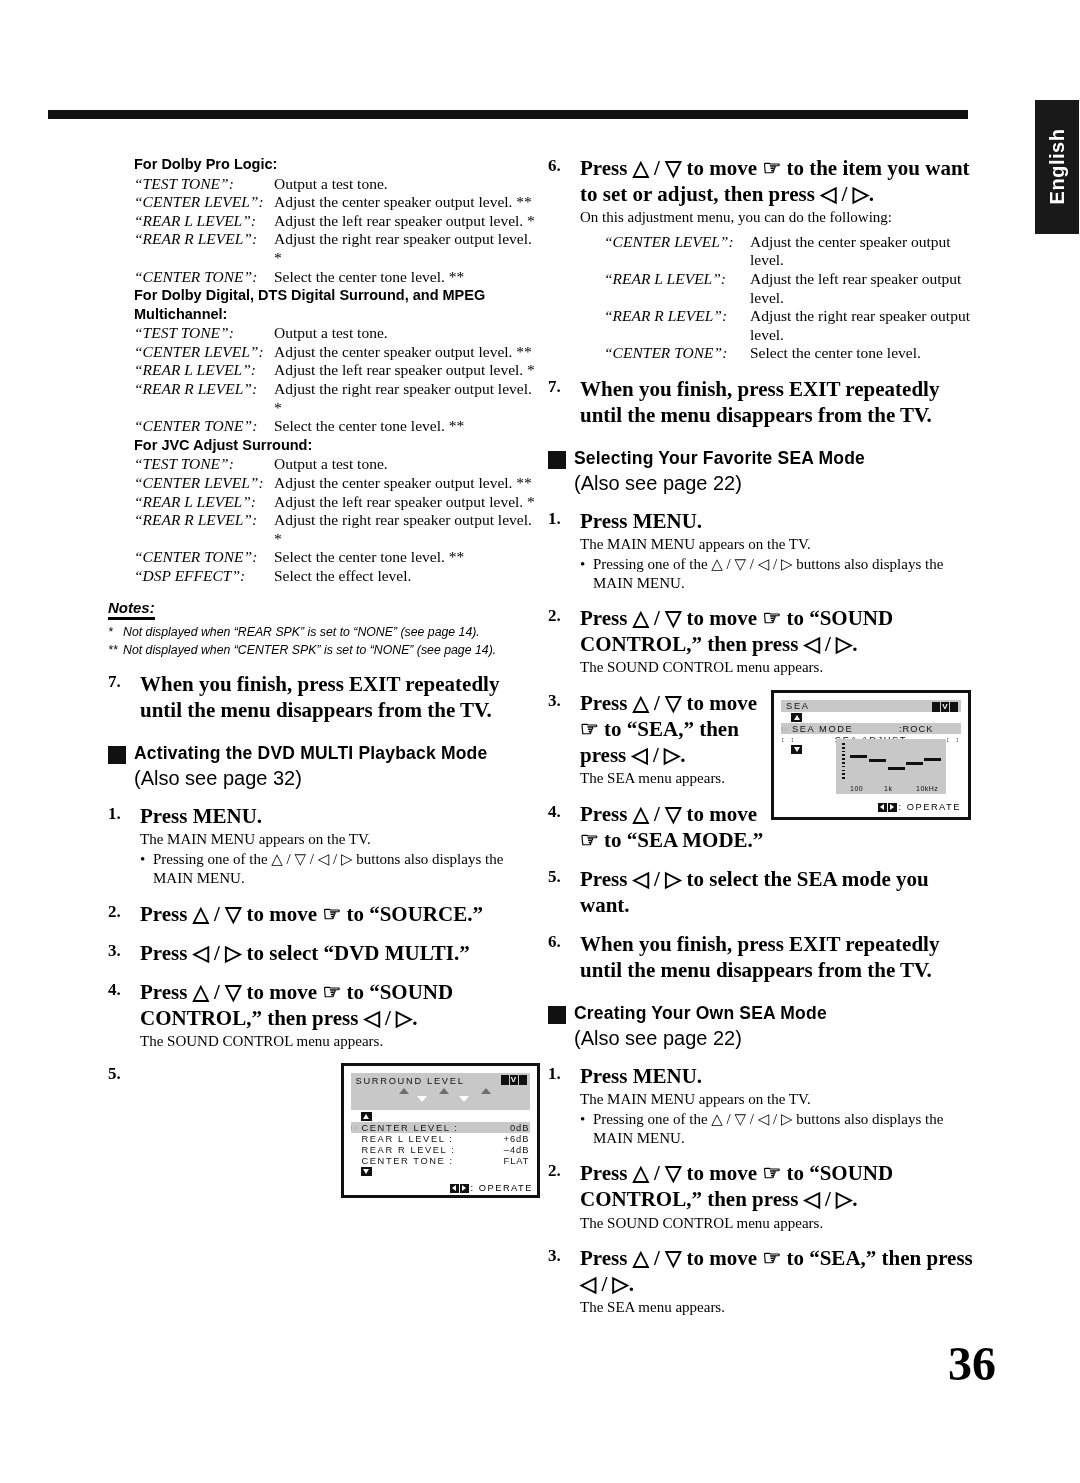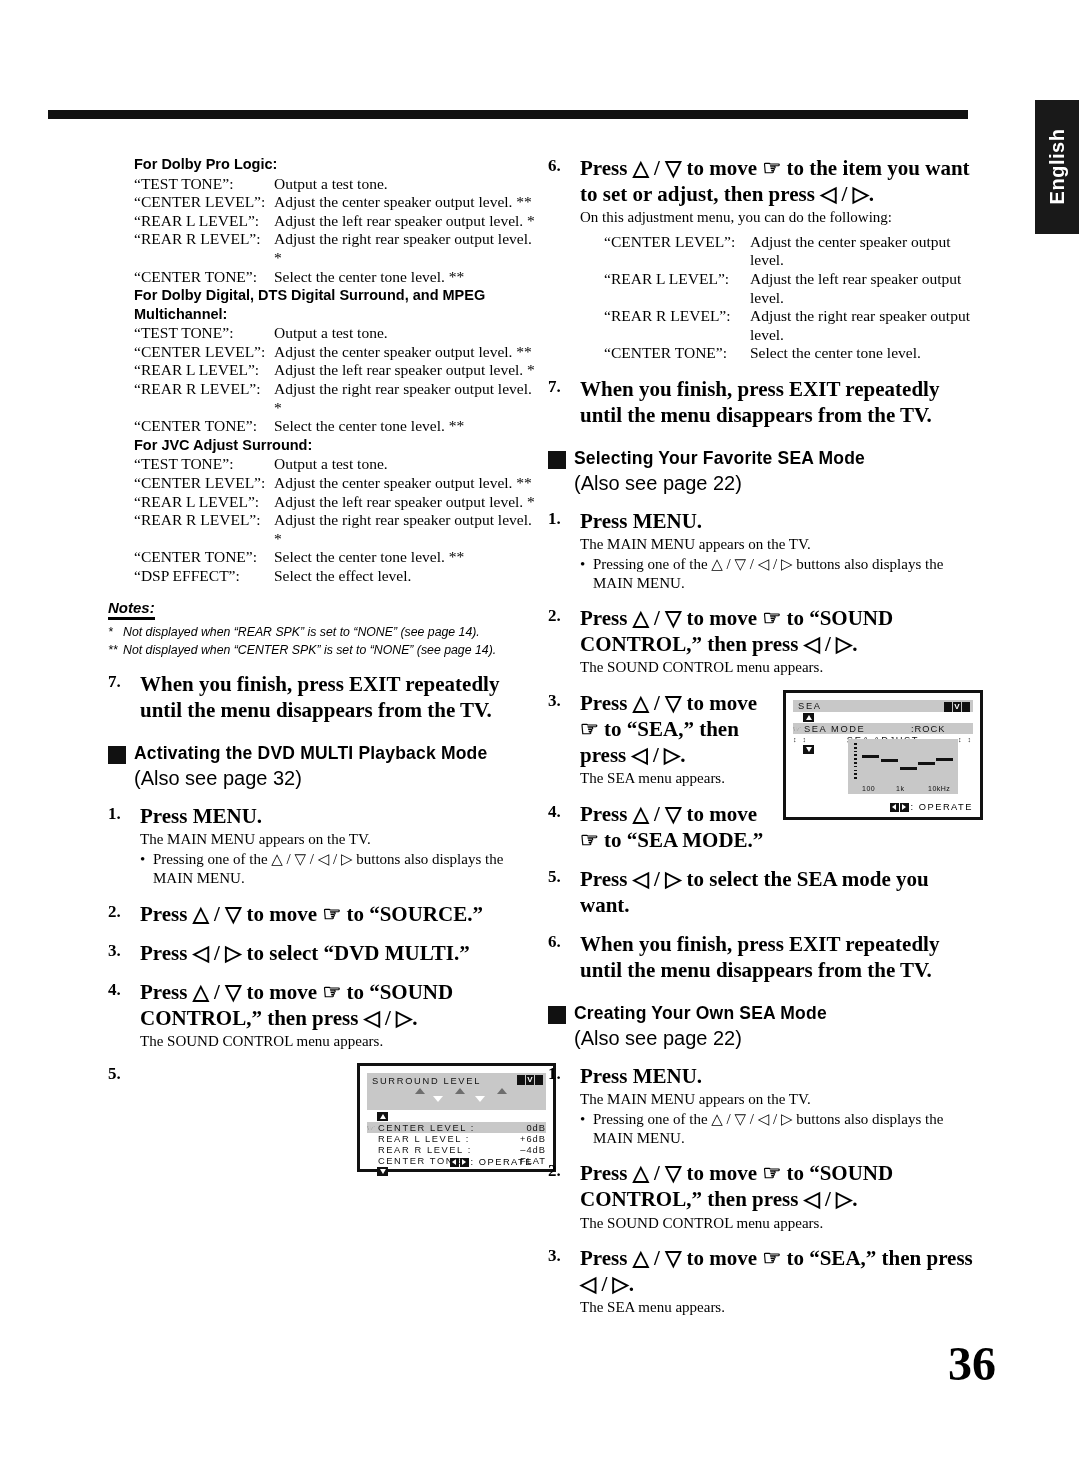--- a/index.html
+++ b/index.html
@@ -55,21 +55,21 @@
     margin:0 0 1px 26px;
   }
   .grp-head.first { margin-top:0; }
   .deflist { margin:0 0 0 26px; }
   .defrow {
     display:flex;
     font-size:15.5px;
     line-height:1.20;
     margin:0;
   }
-  .defrow .term { flex:0 0 140px; white-space:nowrap; }
+  .defrow .term { flex:0 0 140px; white-space:nowrap;font-style:italic; }
   .defrow .desc { flex:1 1 auto; }
   .deflist.wide .defrow .term { flex:0 0 146px; }
 
   
   .notes-head {
     font-family:"Liberation Sans", sans-serif;
     font-style:italic; font-weight:bold;
     font-size:15px;
     display:inline-block;
     border-bottom:3px solid #000;
@@ -139,30 +139,30 @@
   .sec-sub {
     font-family:"Liberation Sans", sans-serif;
     font-size:20px;
     line-height:1.2;
     margin:2px 0 0 26px;
   }
 
   
   .step-figrow { display:flex; margin-top:13px; }
   .step-figrow .leftpart { flex:0 0 232px; }
-  .step-figrow .figpart  { flex:1 1 auto; display:flex; justify-content:center;margin-left:17px; }
+  .step-figrow .figpart  { flex:1 1 auto; display:flex; justify-content:center; }
 
   
   .tv {
     border:3px solid #111;
     background:#fff;
     padding:7px;
     font-family:"Liberation Sans", sans-serif;
   }
-  .tv-surround { width:199px; height:109px; }
+  .tv-surround { width:199px; height:135px; }
   .tv-sea      { width:200px; height:130px; }
 
   .tvband {
     background:#c8c8c8;
     position:relative;
   }
   .osd {
     font-size:9.3px;
     letter-spacing:1.7px;
     white-space:nowrap;

